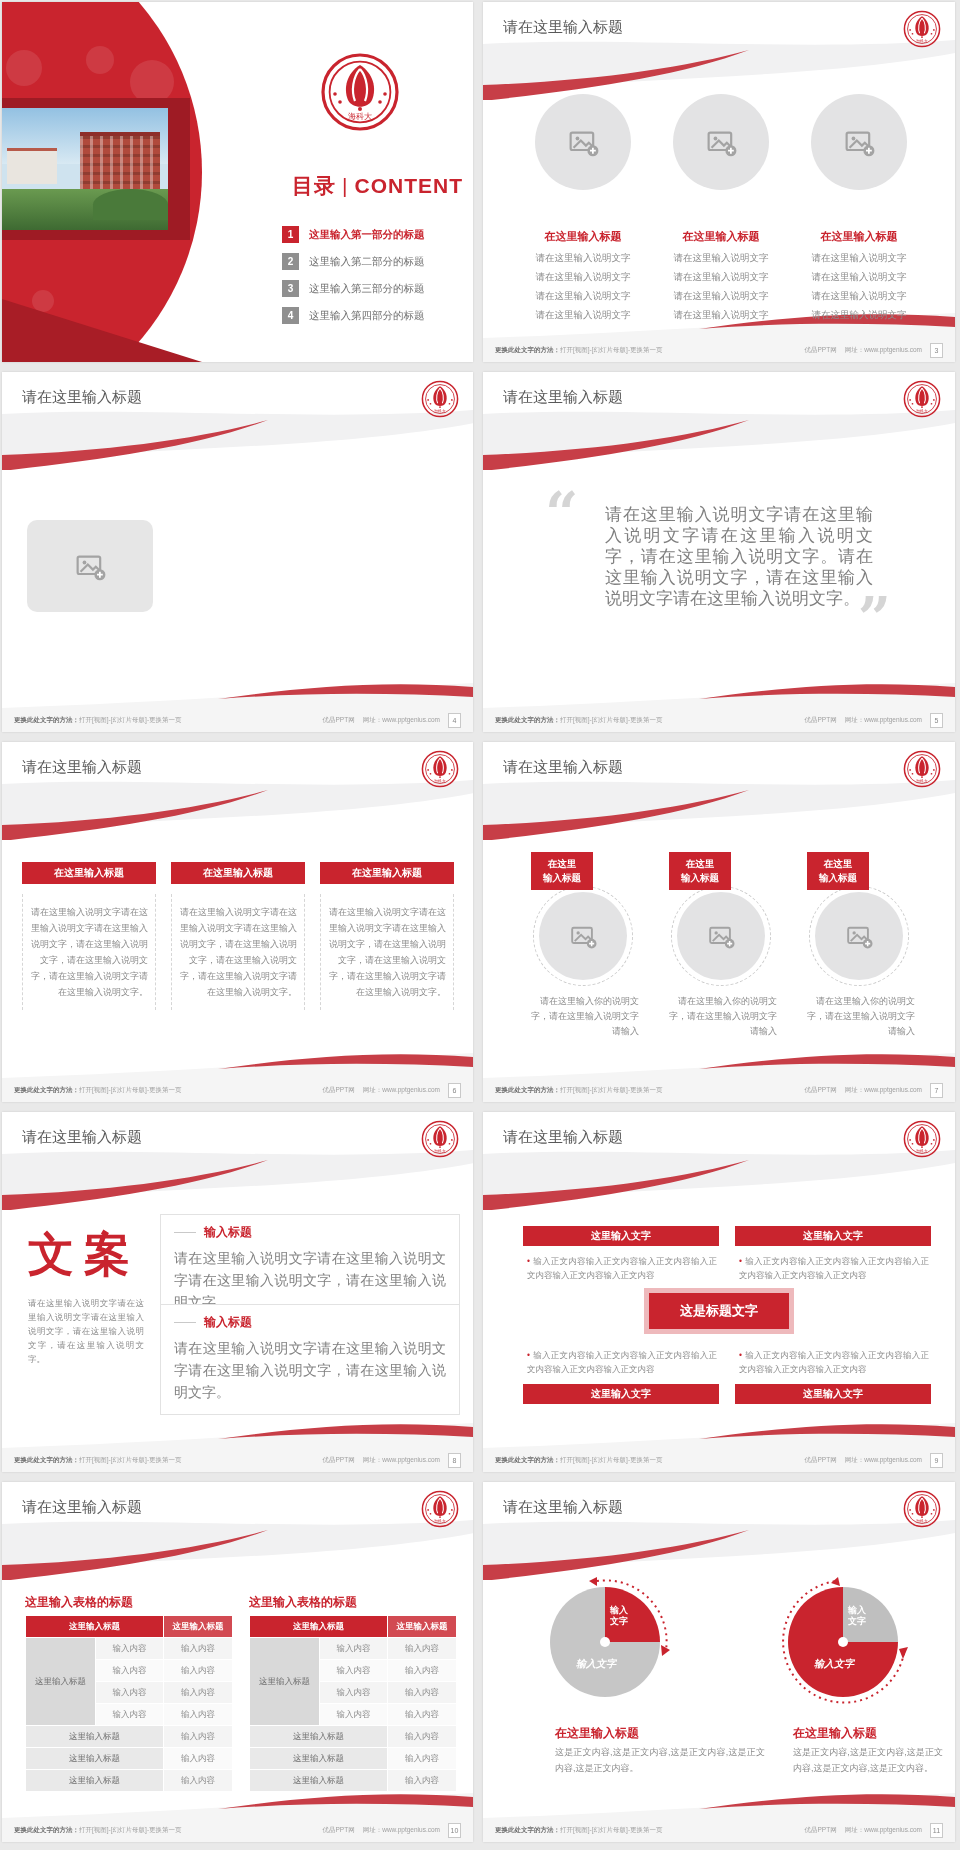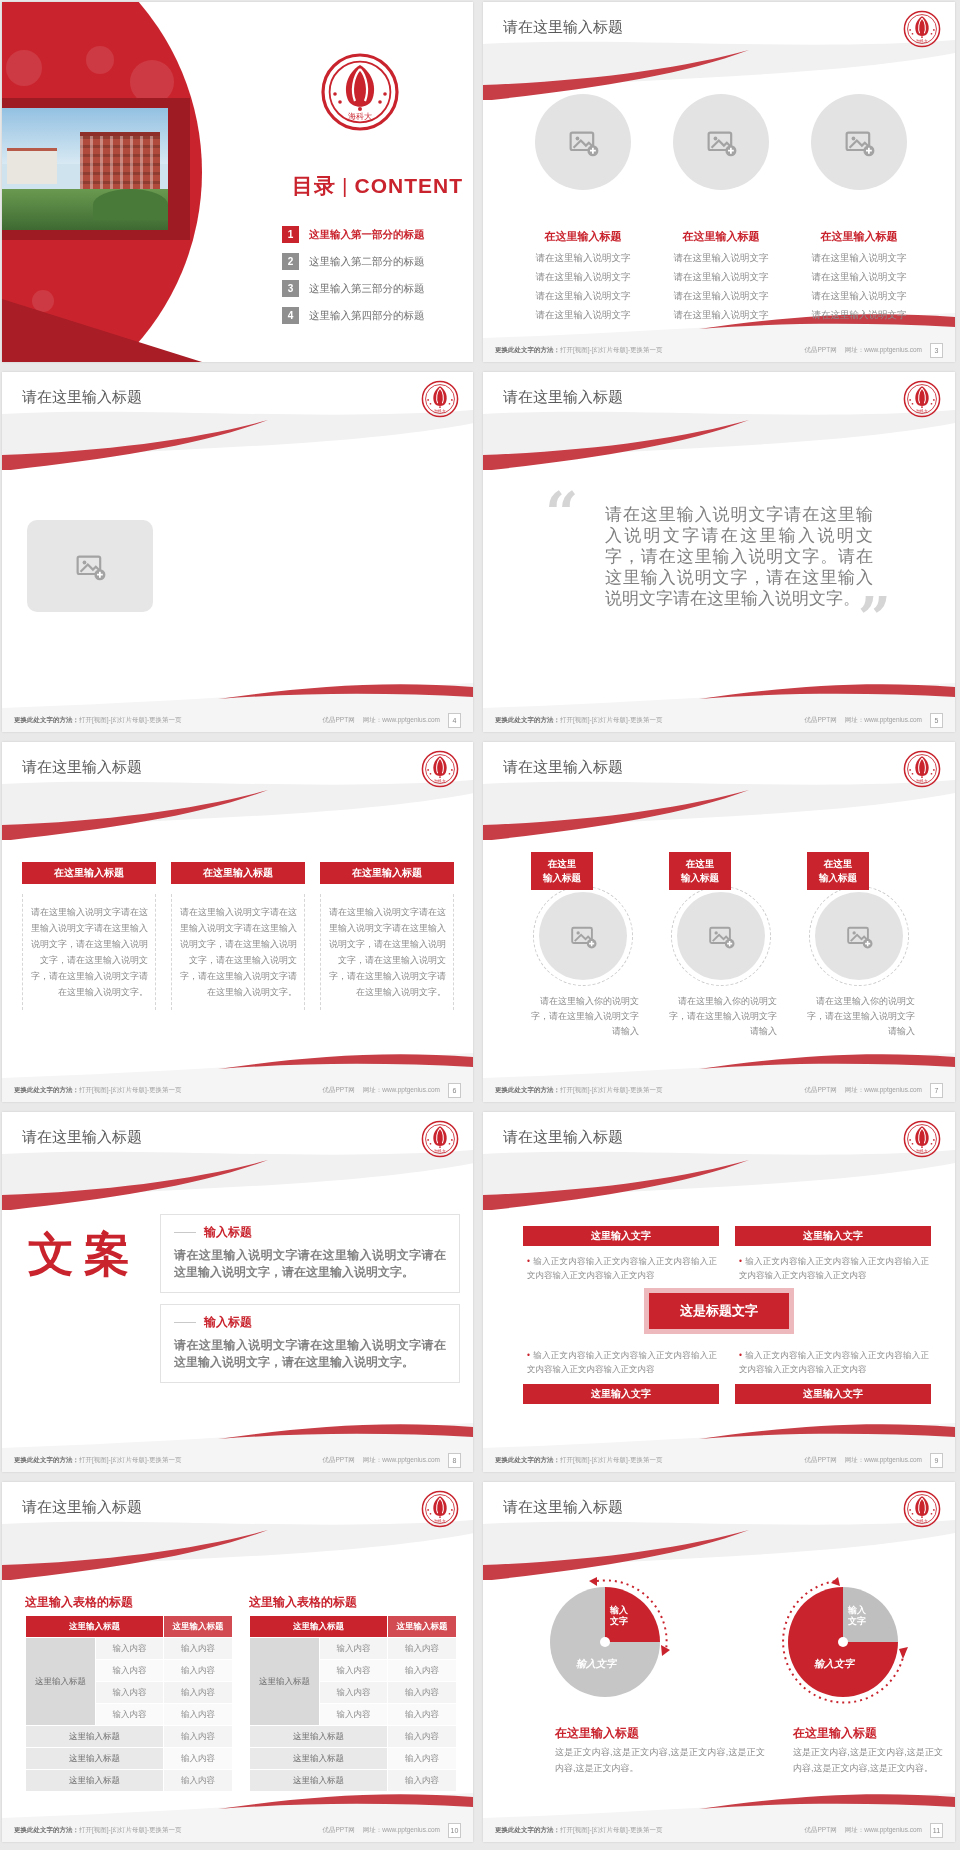--- a/index.html
+++ b/index.html
@@ -57,21 +57,21 @@
   .rib6{position:absolute;top:110px;width:62px;height:38px;background:#c9242e;color:#fff;font-size:9.5px;font-weight:bold;text-align:center;line-height:14px;padding-top:5px;box-sizing:border-box;white-space:pre-line;z-index:4;}
   .circ6{position:absolute;top:150px;width:88px;height:88px;border-radius:50%;background:#e3e3e4;display:flex;align-items:center;justify-content:center;}
   .circ6::before{content:"";position:absolute;inset:-6px;border:1.5px dashed #cdcdcd;border-radius:50%;}
   .t6{position:absolute;top:252px;width:112px;text-align:right;font-size:9px;color:#8c8c8c;line-height:15px;}
   
   .big-copy{position:absolute;left:26px;top:112px;font-size:46px;font-weight:bold;color:#c9242e;letter-spacing:10px;}
   .copy-note{position:absolute;left:26px;top:184px;width:116px;font-size:8.5px;color:#8c8c8c;line-height:14px;text-align:justify;}
   .sec{position:absolute;left:158px;width:272px;border:1px solid #e2e2e2;padding:9px 13px 11px;background:#fff;}
   .sec-title{display:flex;align-items:center;gap:8px;color:#c9242e;font-size:12px;font-weight:bold;margin-bottom:6px;}
   .sec-title::before{content:"";width:22px;height:1px;background:#c9c9c9;}
-  .sec-body{font-size:12px;color:#828282;line-height:17px;text-align:justify;font-weight:bold;}
+  .sec-body{font-size:14px;color:#828282;line-height:22px;text-align:justify;}
   
   .dbar{position:absolute;width:196px;height:20px;background:#c9242e;color:#fff;font-size:10px;font-weight:bold;text-align:center;line-height:20px;}
   .dtext{position:absolute;width:190px;font-size:8.5px;color:#8c8c8c;line-height:14px;text-align:justify;}
   .dbullet{color:#c9242e;margin-right:3px;}
   .dcenter{position:absolute;left:166px;top:181px;width:140px;height:36px;background:#c9242e;box-shadow:0 0 0 5px rgba(201,36,46,.32);color:#fff;font-size:13px;font-weight:bold;text-align:center;line-height:36px;}
   
   .t-title{position:absolute;top:112px;font-size:12px;font-weight:bold;color:#c9242e;}
   .ptable{position:absolute;top:133px;border-collapse:collapse;table-layout:fixed;width:207px;font-size:8.5px;}
   .ptable td{border:1px solid #fff;text-align:center;padding:0;height:21px;color:#8c8c8c;background:#f4f4f4;}
   .ptable .th1{background:#c9242e;color:#fff;font-weight:bold;}
@@ -365,20 +365,21 @@
   <div class="slide">
     <div class="s-title">请在这里输入标题</div>
     <svg class="s-logo" viewBox="0 0 40 40">
         <use href="#logo"></use>
       </svg>
     <svg class="band" viewBox="0 0 472 62">
         <use href="#hband"></use>
       </svg>
     <div class="content">
       <div class="big-copy">文案</div>
+      <div class="copy-note">请在这里输入说明文字请在这里输入说明文字请在这里输入说明文字，请在这里输入说明文字，请在这里输入说明文字。</div>
       <div class="sec" style="top:102px">
         <div class="sec-title">输入标题</div>
         <div class="sec-body">请在这里输入说明文字请在这里输入说明文字请在这里输入说明文字，请在这里输入说明文字。</div>
       </div>
       <div class="sec" style="top:192px">
         <div class="sec-title">输入标题</div>
         <div class="sec-body">请在这里输入说明文字请在这里输入说明文字请在这里输入说明文字，请在这里输入说明文字。</div>
       </div>
     </div>
     <svg class="bband" viewBox="0 0 472 30">

